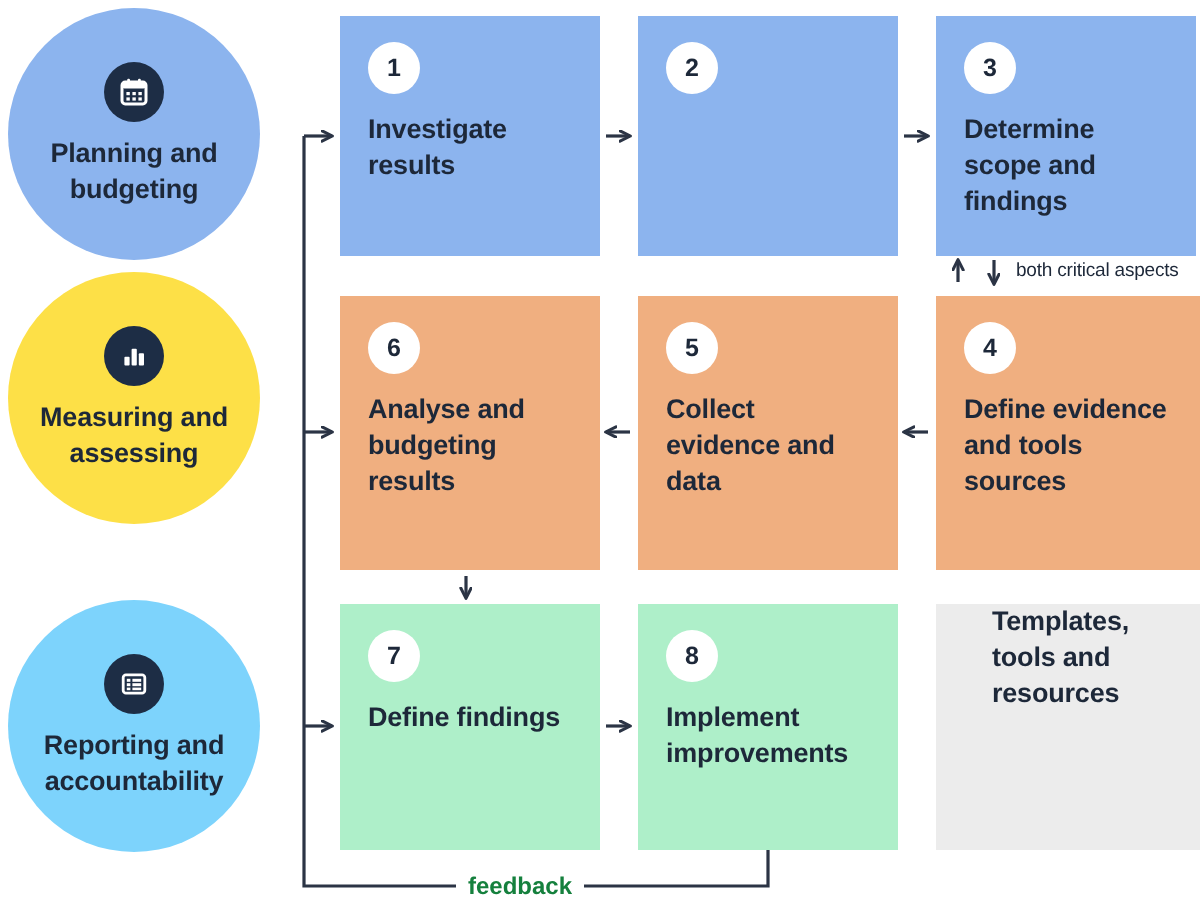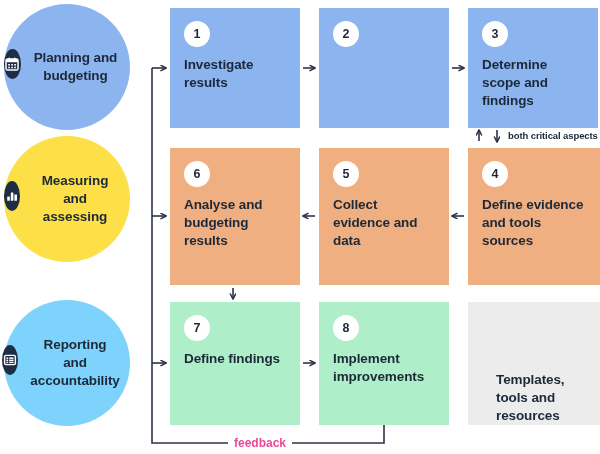--- a/index.html
+++ b/index.html
@@ -10,21 +10,21 @@
     overflow:hidden;
     position:relative;
   }
   #stage{position:absolute;left:0;top:0;width:600px;height:454px;}
 
   
   .circle{
     position:absolute;
     border-radius:50%;
     display:flex;
-    flex-direction:row;
+    flex-direction:column;
     align-items:center;
     justify-content:center;
     text-align:center;
     box-sizing:border-box;
   }
   .circle-label{
     font-size:13.5px;
     font-weight:bold;
     color:#1d2839;
     line-height:1.32;
@@ -51,38 +51,38 @@
     font-size:12.5px;font-weight:bold;color:#1d2839;
     margin-bottom:9px;
   }
   .box-label{
     font-size:13.5px;
     font-weight:bold;
     color:#1d2839;
     line-height:1.33;
     letter-spacing:-0.1px;
   }
-  .box.plain{padding-top:0;display:flex;align-items:flex-end;}
+  .box.plain{padding-top:0;display:flex;align-items:flex-start;}
   .box.plain .box-label{padding:0 14px;}
 
   
   .conn{position:absolute;}
   .ann-text{
     position:absolute;
     font-size:9.5px;
     color:#1d2839;
-    font-weight:bold;
+    font-weight:normal;
     white-space:nowrap;
     letter-spacing:-0.1px;
   }
   .fb-text{
     position:absolute;
     font-size:12px;
     font-weight:bold;
-    color:#ec4899;
+    color:#15803d;
     background:#ffffff;
     padding:0 6px;
     white-space:nowrap;
   }
 </style>
 </head>
 <body>
 
 <div id="stage">
 

